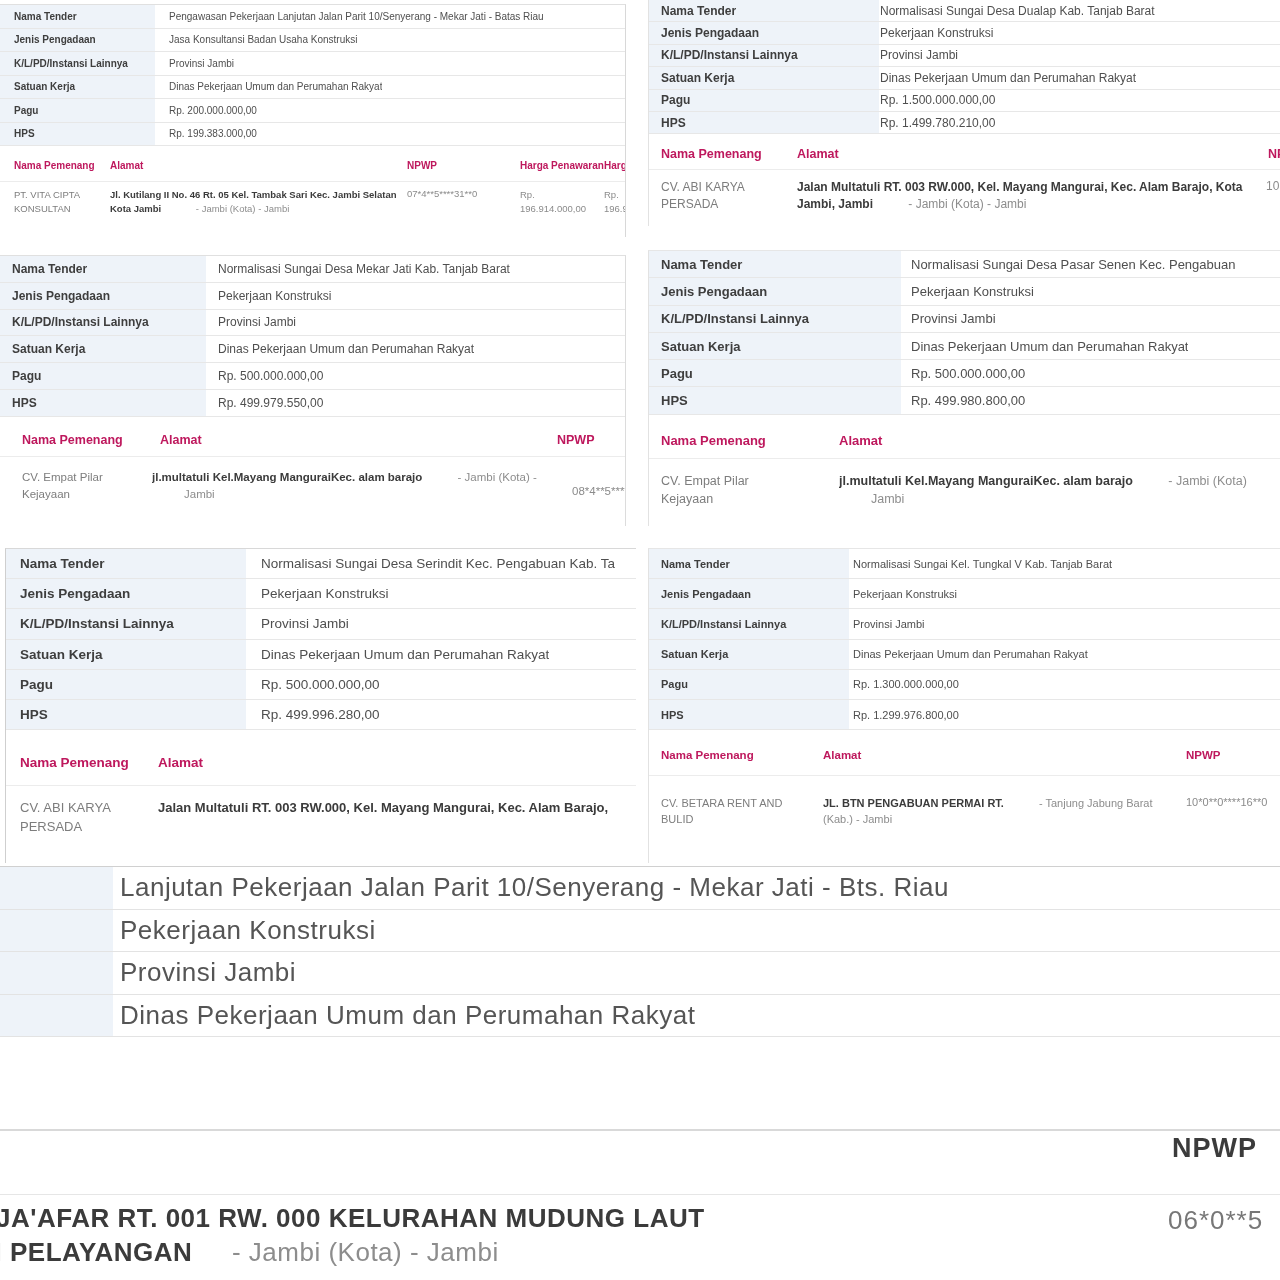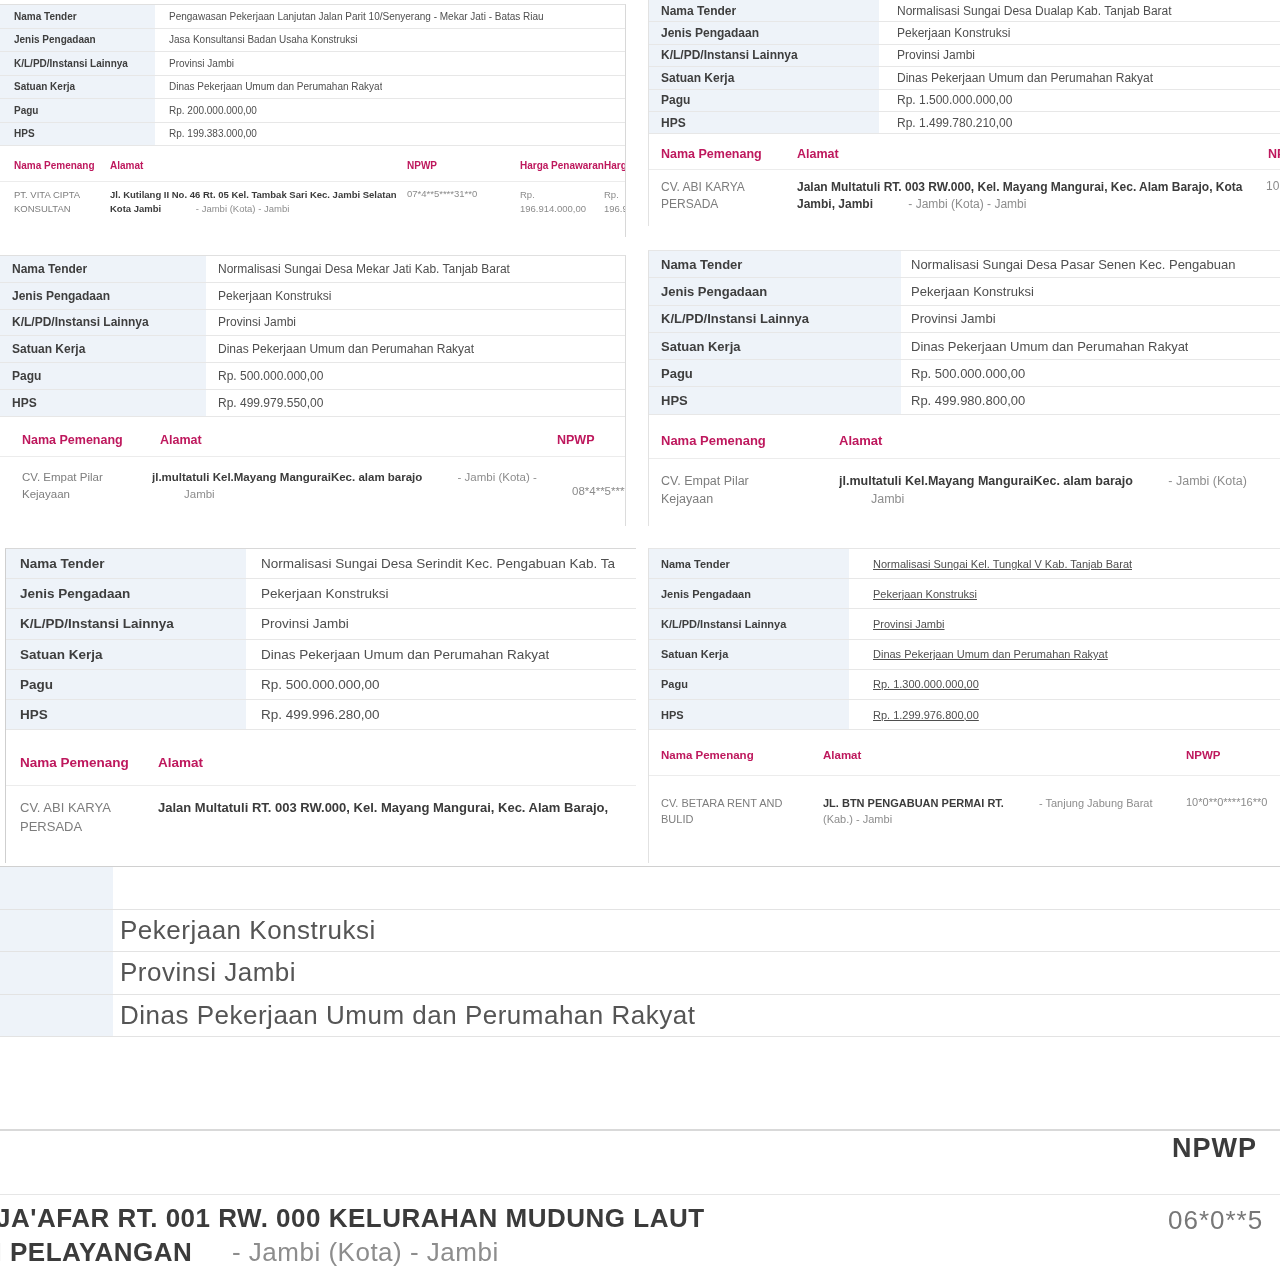--- a/index.html
+++ b/index.html
@@ -33,21 +33,21 @@
   .pa .wc1{left:14px;width:90px;}
   .pa .wc2{left:110px;width:294px;}
   .pa .wc3{left:407px;}
   .pa .wc4{left:520px;width:80px;}
   .pa .wc5{left:604px;width:40px;}
 
   
   .pb{left:648px;top:0;width:632px;height:226px;border-left:1px solid #e2e2e2;}
   .pb .frow{height:22.4px;font-size:12px;}
   .pb .flab{width:230px;padding-left:12px;}
-  .pb .fval{padding-left:18px;}
+  .pb .fval{padding-left:1px;}
   .pb .whead{top:139px;height:30px;font-size:12.5px;}
   .pb .wh1{left:12px;}.pb .wh2{left:148px;}.pb .wh3{left:619px;}
   .pb .wrow{top:179px;font-size:12px;}
   .pb .wc1{left:12px;width:112px;}
   .pb .wc2{left:148px;width:466px;}
   .pb .wc3{left:617px;}
 
   
   .pc{left:0;top:255px;width:625px;height:270px;border-top:1px solid #e0e0e0;border-right:1px solid #dcdcdc;}
   .pc .frow{height:26.8px;font-size:12px;}
@@ -79,21 +79,21 @@
   .pe .whead{top:198px;height:38px;font-size:13.5px;}
   .pe .wh1{left:14px;}.pe .wh2{left:152px;}
   .pe .wrow{top:250px;font-size:13px;}
   .pe .wc1{left:14px;width:120px;}
   .pe .wc2{left:152px;width:478px;}
 
   
   .pf{left:648px;top:548px;width:632px;height:314px;border-left:1px solid #e2e2e2;border-top:1px solid #e6e6e6;}
   .pf .frow{height:30.2px;font-size:11px;}
   .pf .flab{width:200px;padding-left:12px;}
-  .pf .fval{padding-left:24px;text-decoration:underline;}
+  .pf .fval{padding-left:4px;}
   .pf .whead{top:192px;height:34px;font-size:11.5px;}
   .pf .wh1{left:12px;}.pf .wh2{left:174px;}.pf .wh3{left:537px;}
   .pf .wrow{top:247px;font-size:11px;}
   .pf .wc1{left:12px;width:130px;}
   .pf .wc2{left:174px;width:360px;}
   .pf .wc3{left:537px;}
 
   
   .pg{left:0;top:866px;width:1280px;height:414px;border-top:1px solid #d0d0d0;}
   .pg .frow{height:42.6px;font-size:26px;border-bottom:1px solid #e3e3e3;}
@@ -335,20 +335,21 @@
   <div class="wrow">
     <div class="wc wc1 wname">CV. BETARA RENT AND BULID</div>
     <div class="wc wc2 waddr"><span class="ab">JL. BTN PENGABUAN PERMAI RT.</span><span class="ar"> - Tanjung Jabung Barat (Kab.) - Jambi</span></div>
     <div class="wc wc3 wnpwp">10*0**0****16**0</div>
   </div>
 </section>
 
 <section class="panel pg">
   <div class="frow">
       <div class="flab"></div>
+      <div class="fval">Lanjutan Pekerjaan Jalan Parit 10/Senyerang - Mekar Jati - Bts. Riau</div>
     </div>
   <div class="frow">
       <div class="flab"></div>
       <div class="fval">Pekerjaan Konstruksi</div>
     </div>
   <div class="frow">
       <div class="flab"></div>
       <div class="fval">Provinsi Jambi</div>
     </div>
   <div class="frow">

